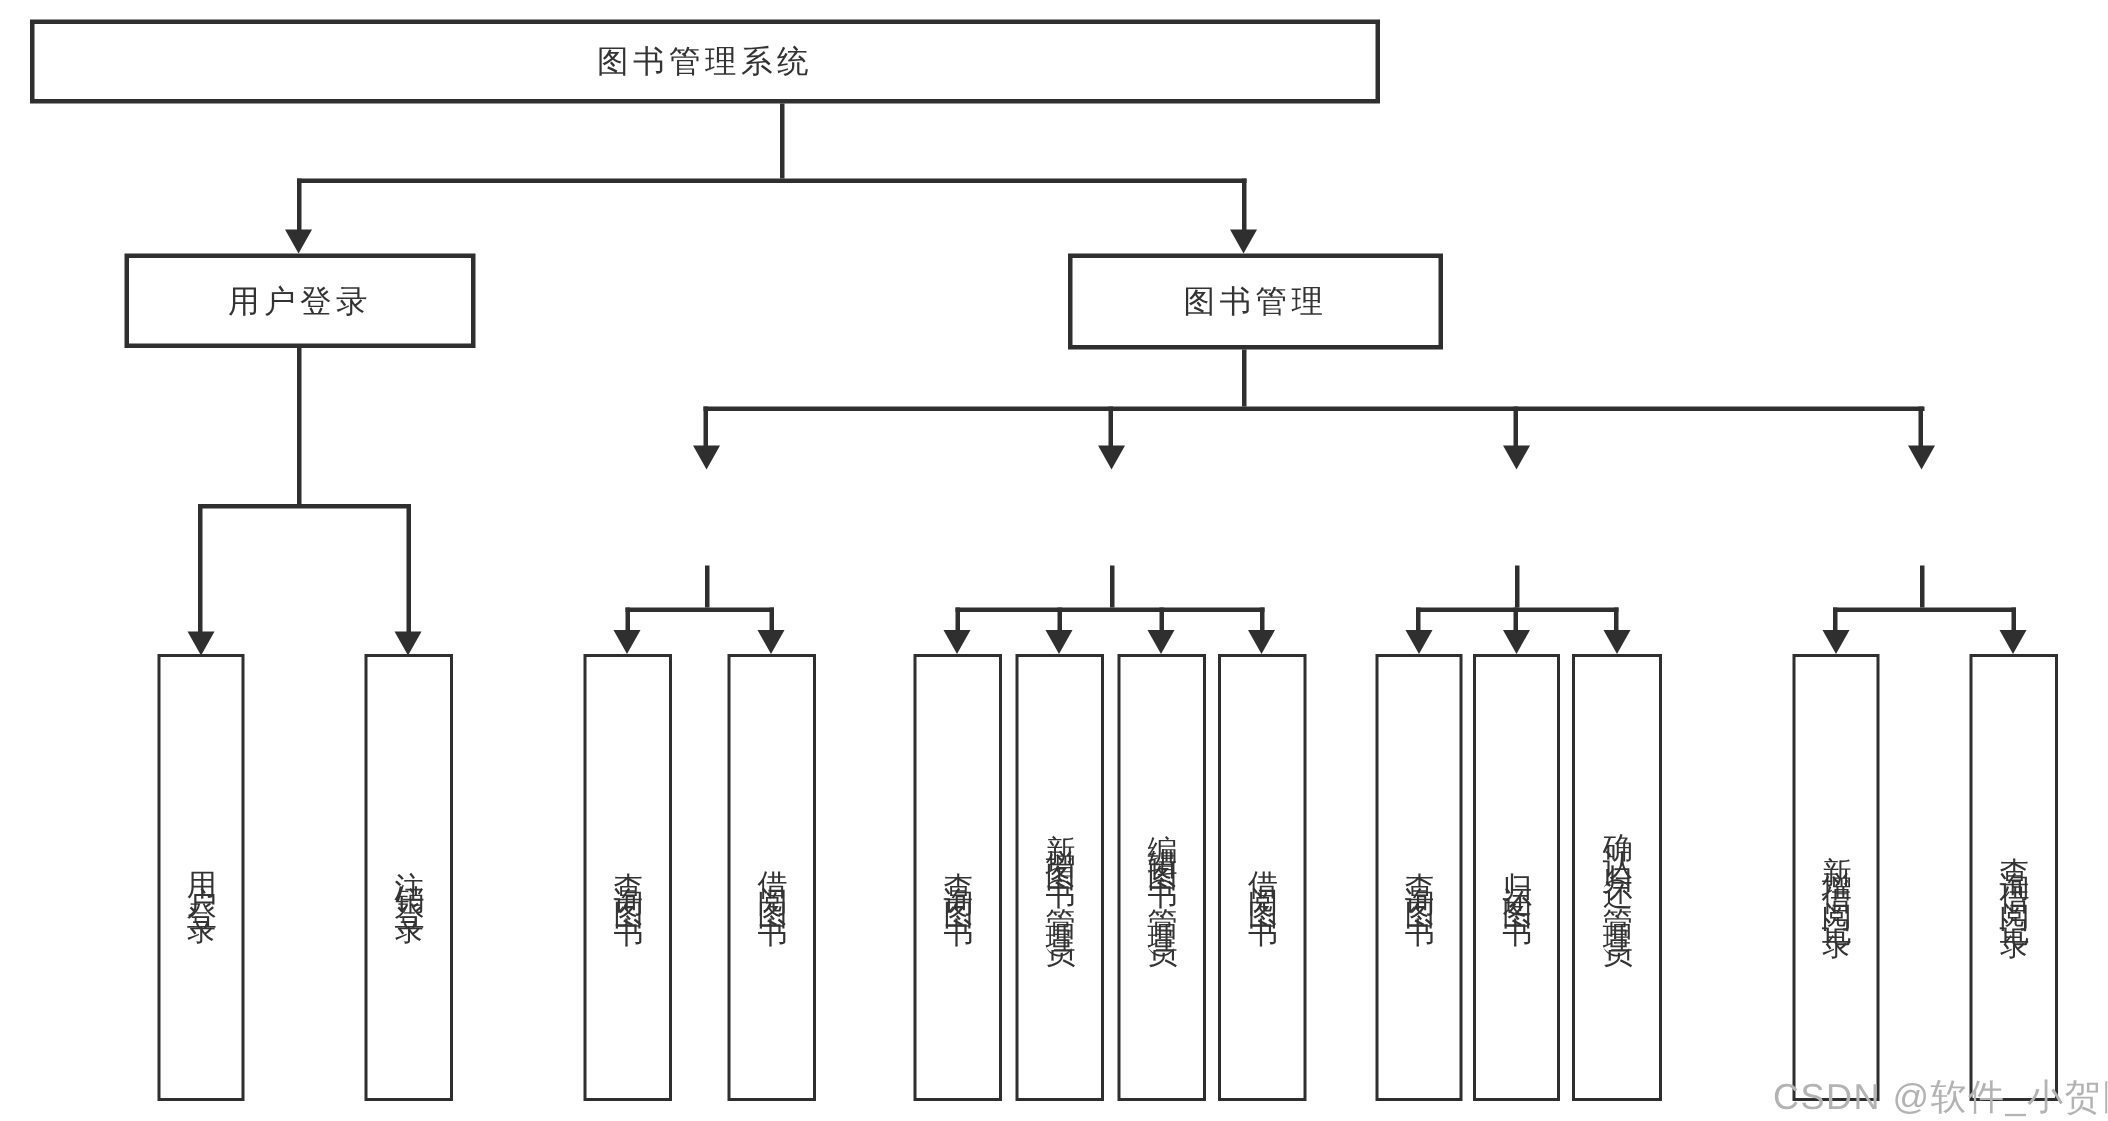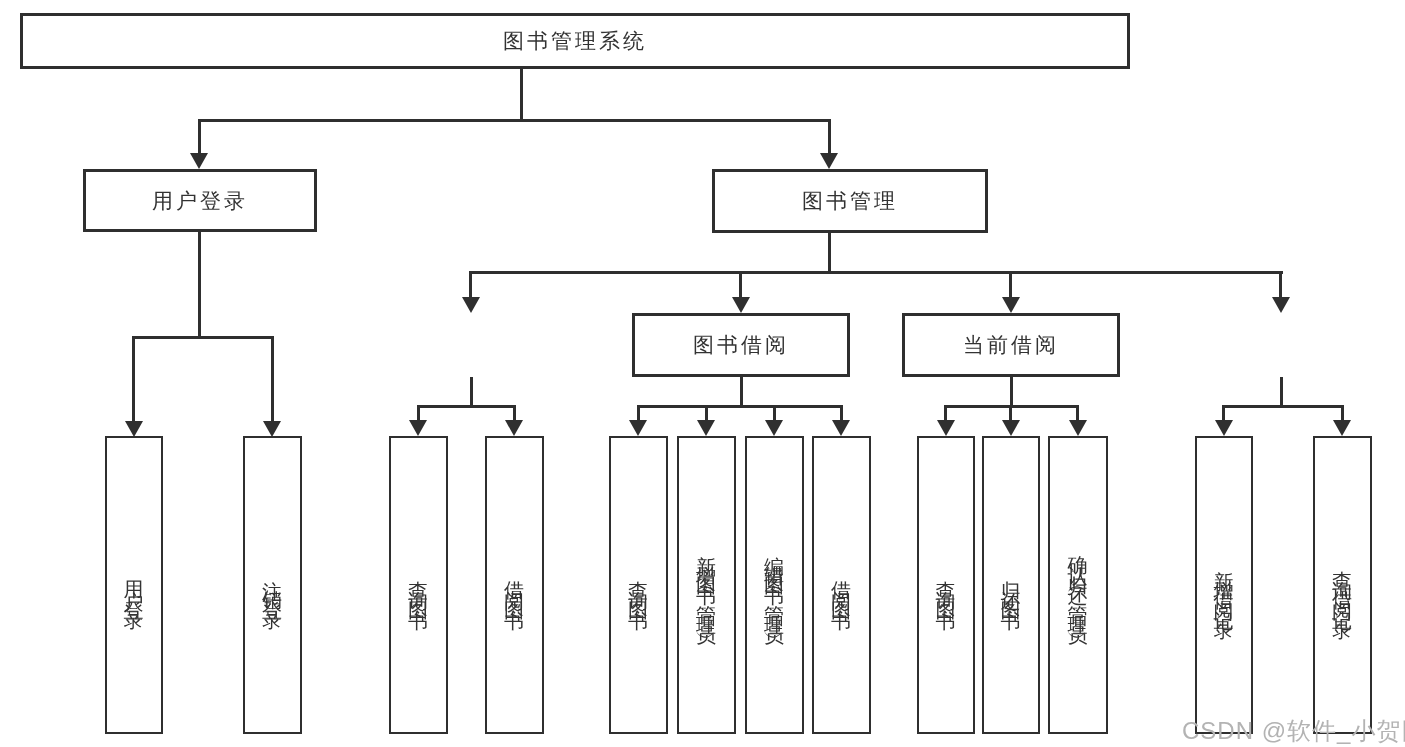--- a/index.html
+++ b/index.html
@@ -31,53 +31,51 @@
   .watermark{
     position:absolute;left:1182px;top:715px;font-size:24px;letter-spacing:1px;
     color:#b3b3b3;white-space:nowrap;z-index:10;
   }
 </style>
 </head>
 <body>
 
 <div class="canvas">
 
-  <div class="box" style="left:20px;top:13px;width:1110px;height:56px">图书管理系统</div>
+  <div class="box" style="left:20px;top:13px;width:900px;height:56px">图书管理系统</div>
 
   <div class="vl" style="left:520px;top:69px;height:50px"></div>
   <div class="hl" style="left:198px;top:119px;width:633px"></div>
 
   <div class="vl" style="left:198px;top:119px;height:36px"></div>
   <div class="ah" style="left:190px;top:153px"></div>
   <div class="vl" style="left:828px;top:119px;height:36px"></div>
   <div class="ah" style="left:820px;top:153px"></div>
 
   <div class="box" style="left:83px;top:169px;width:234px;height:63px">用户登录</div>
-  <div class="box" style="left:712px;top:169px;width:276px;height:64px">图书管理</div>
+  <div class="box" style="left:712px;top:169px;width:250px;height:64px">图书管理</div>
 
   <div class="vl" style="left:198px;top:232px;height:104px"></div>
   <div class="hl" style="left:132px;top:336px;width:142px"></div>
   <div class="vl" style="left:132px;top:336px;height:86px"></div>
   <div class="ah" style="left:125px;top:421px"></div>
   <div class="vl" style="left:271px;top:336px;height:86px"></div>
   <div class="ah" style="left:263px;top:421px"></div>
 
   <div class="vl" style="left:828px;top:233px;height:38px"></div>
   <div class="hl" style="left:469px;top:271px;width:814px"></div>
   <div class="vl" style="left:469px;top:271px;height:28px"></div>
   <div class="ah" style="left:462px;top:297px"></div>
   <div class="vl" style="left:739px;top:271px;height:28px"></div>
   <div class="ah" style="left:732px;top:297px"></div>
   <div class="vl" style="left:1009px;top:271px;height:28px"></div>
   <div class="ah" style="left:1002px;top:297px"></div>
   <div class="vl" style="left:1279px;top:271px;height:28px"></div>
   <div class="ah" style="left:1272px;top:297px"></div>
 
-  <div class="box" style="left:632px;top:313px;width:218px;height:64px">图书借阅</div>
-  <div class="box" style="left:902px;top:313px;width:218px;height:64px">当前借阅</div>
 
   <div class="vl" style="left:470px;top:377px;height:28px"></div>
   <div class="vl" style="left:740px;top:377px;height:28px"></div>
   <div class="vl" style="left:1010px;top:377px;height:28px"></div>
   <div class="vl" style="left:1280px;top:377px;height:28px"></div>
 
   <div class="hl" style="left:417px;top:405px;width:99px"></div>
   <div class="hl" style="left:637px;top:405px;width:206px"></div>
   <div class="hl" style="left:944px;top:405px;width:135px"></div>
   <div class="hl" style="left:1222px;top:405px;width:122px"></div>

